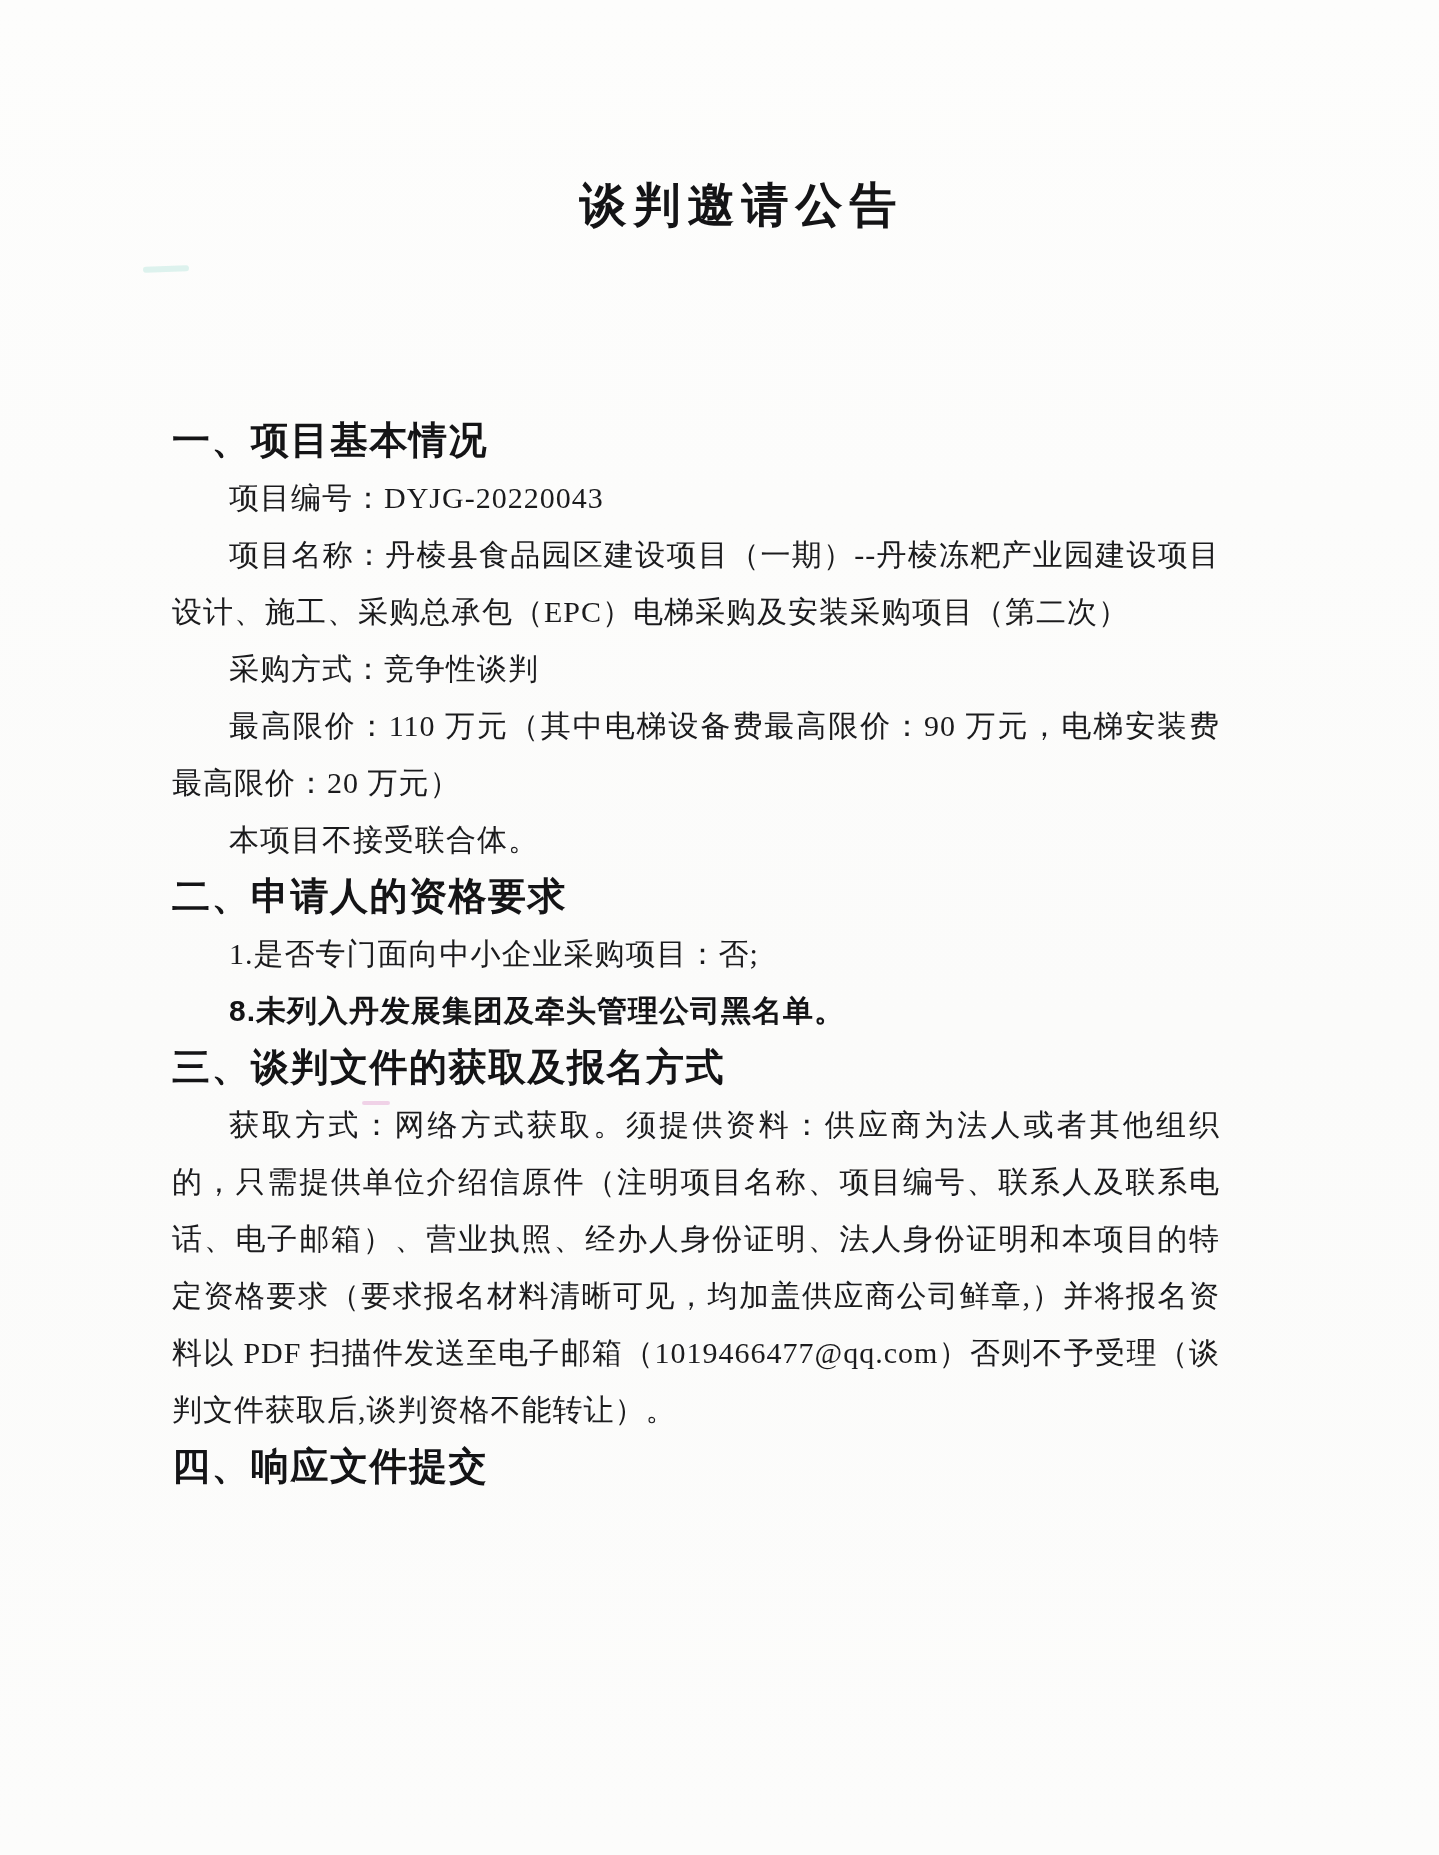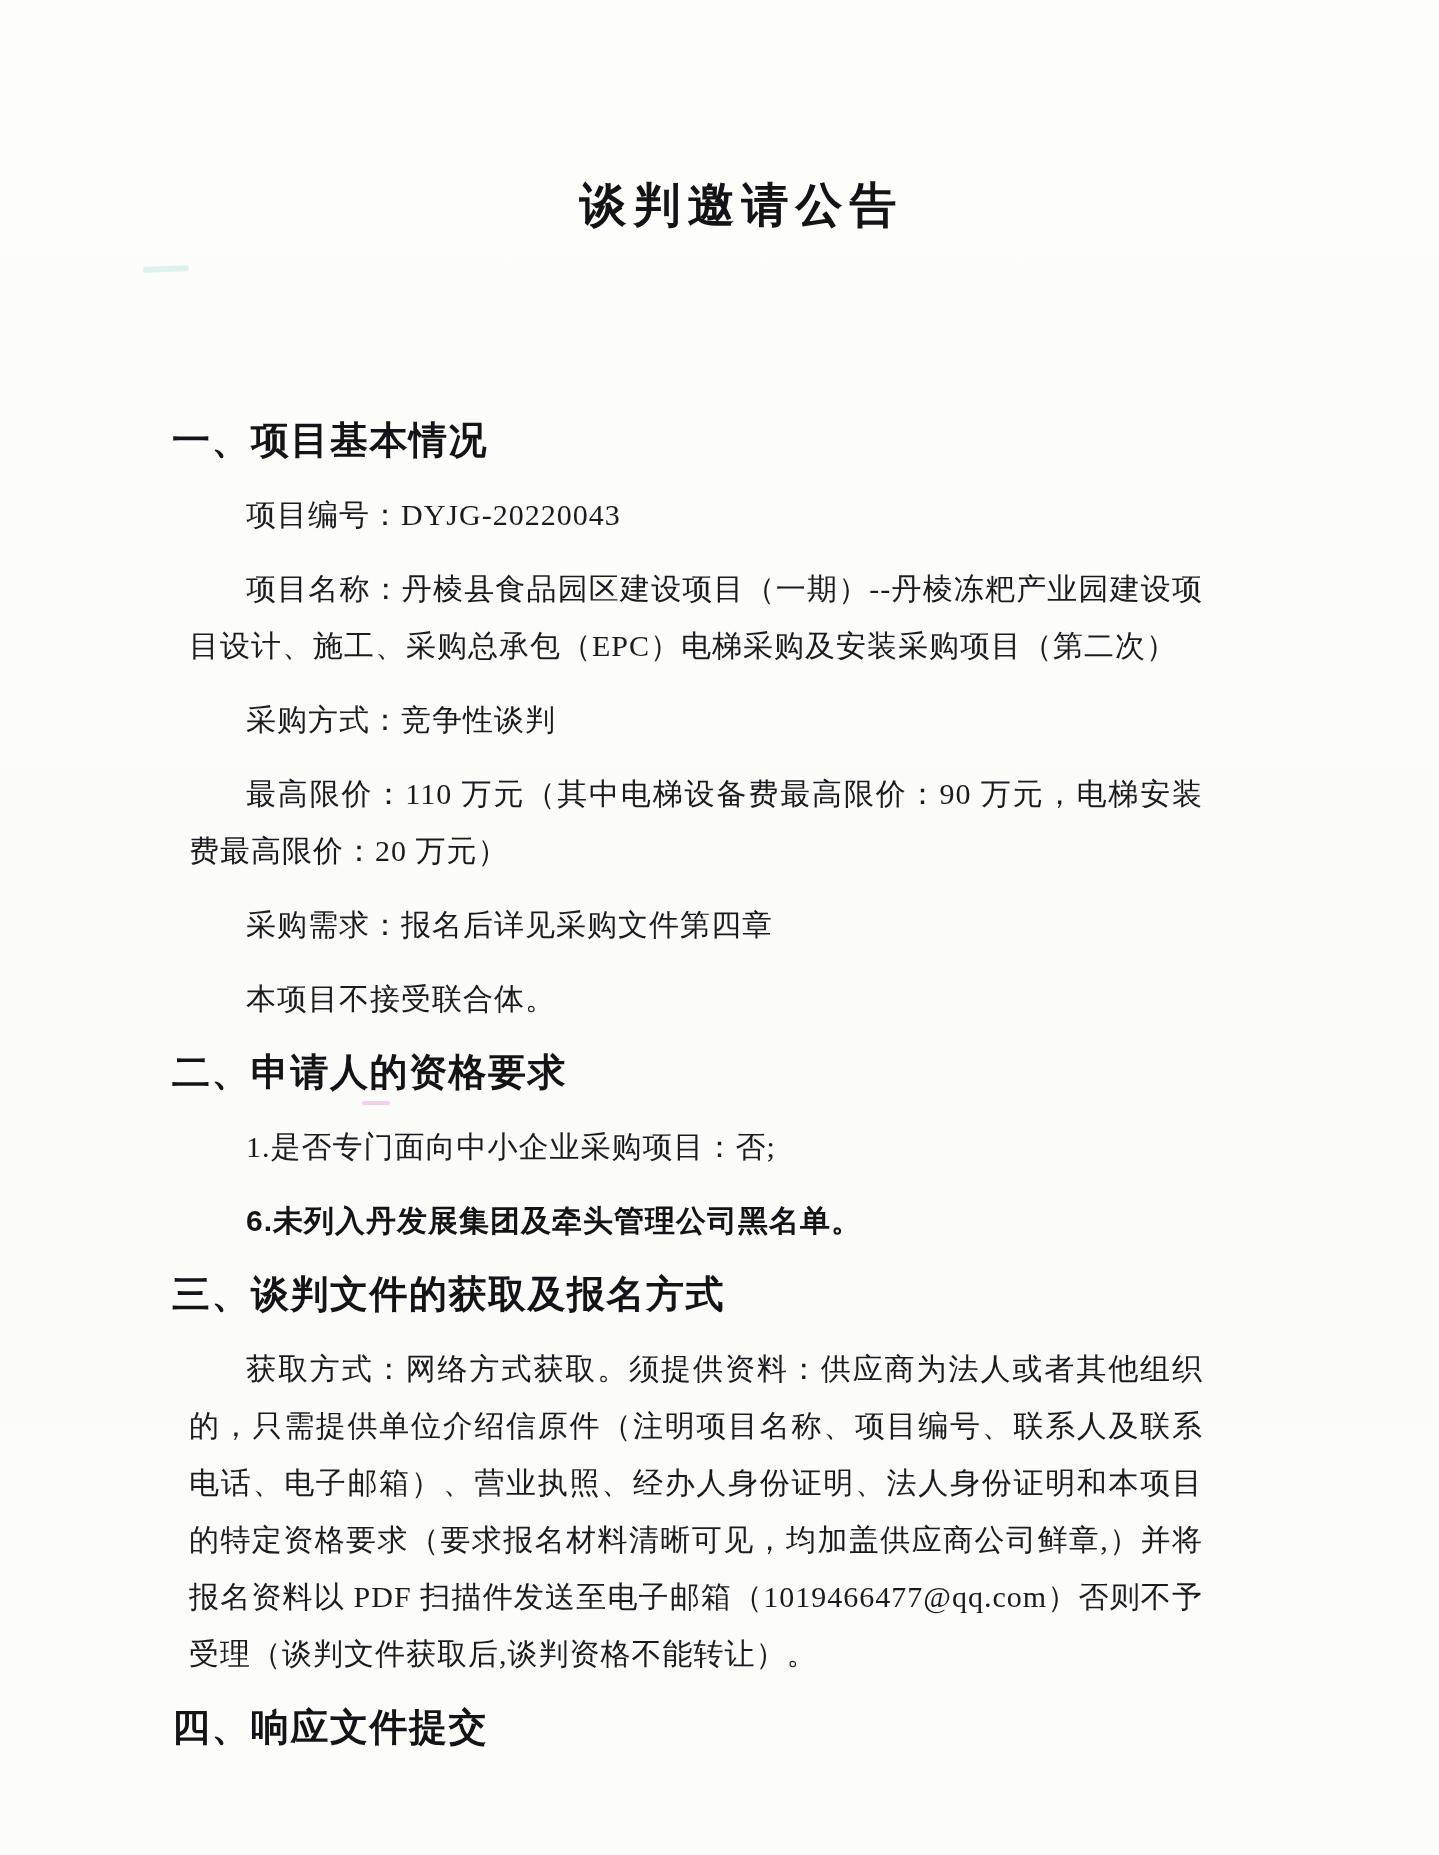--- a/index.html
+++ b/index.html
@@ -44,21 +44,21 @@
   .sec-heading {
     margin: 0;
     font-size: 38px;
     line-height: 57px;
     font-weight: bold;
     letter-spacing: 1.5px;
     font-family: "Liberation Sans", "DejaVu Sans", sans-serif;
     color: #141416;
   }
   .para {
-    margin: 17px;
+    margin: 0;
     text-indent: 57px;
   }
   .para.bold {
     font-weight: bold;
     font-family: "Liberation Sans", "DejaVu Sans", sans-serif;
     color: #141416;
   }
   
   .artifact-cyan {
     position: absolute;
@@ -94,30 +94,29 @@
     <h2 class="sec-heading">一、项目基本情况</h2>
 
     <p class="para">项目编号：DYJG-20220043</p>
 
     <p class="para">项目名称：丹棱县食品园区建设项目（一期）--丹棱冻粑产业园建设项目设计、施工、采购总承包（EPC）电梯采购及安装采购项目（第二次）</p>
 
     <p class="para">采购方式：竞争性谈判</p>
 
     <p class="para">最高限价：110 万元（其中电梯设备费最高限价：90 万元，电梯安装费最高限价：20 万元）</p>
 
-    <p class="para">采购需求：报名后详见采购文件第四章</p>
 
     <p class="para">本项目不接受联合体。</p>
 
     <h2 class="sec-heading">二、申请人的资格要求</h2>
 
     <p class="para">1.是否专门面向中小企业采购项目：否;</p>
 
 
-    <p class="para bold">6.未列入丹发展集团及牵头管理公司黑名单。</p>
+    <p class="para bold">8.未列入丹发展集团及牵头管理公司黑名单。</p>
 
     <h2 class="sec-heading">三、谈判文件的获取及报名方式</h2>
 
 
     <p class="para">获取方式：网络方式获取。须提供资料：供应商为法人或者其他组织的，只需提供单位介绍信原件（注明项目名称、项目编号、联系人及联系电话、电子邮箱）、营业执照、经办人身份证明、法人身份证明和本项目的特定资格要求（要求报名材料清晰可见，均加盖供应商公司鲜章,）并将报名资料以 PDF 扫描件发送至电子邮箱（1019466477@qq.com）否则不予受理（谈判文件获取后,谈判资格不能转让）。</p>
 
     <h2 class="sec-heading">四、响应文件提交</h2>
 
 
   </div>

